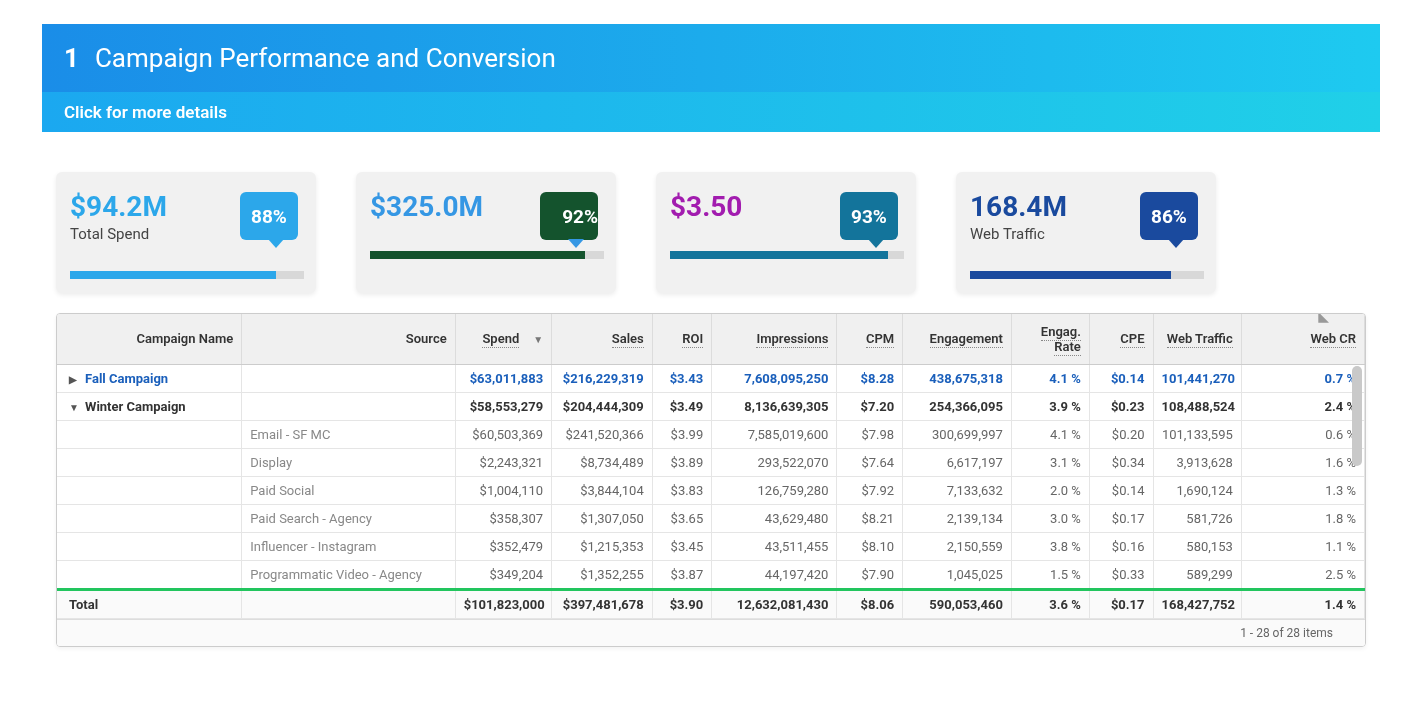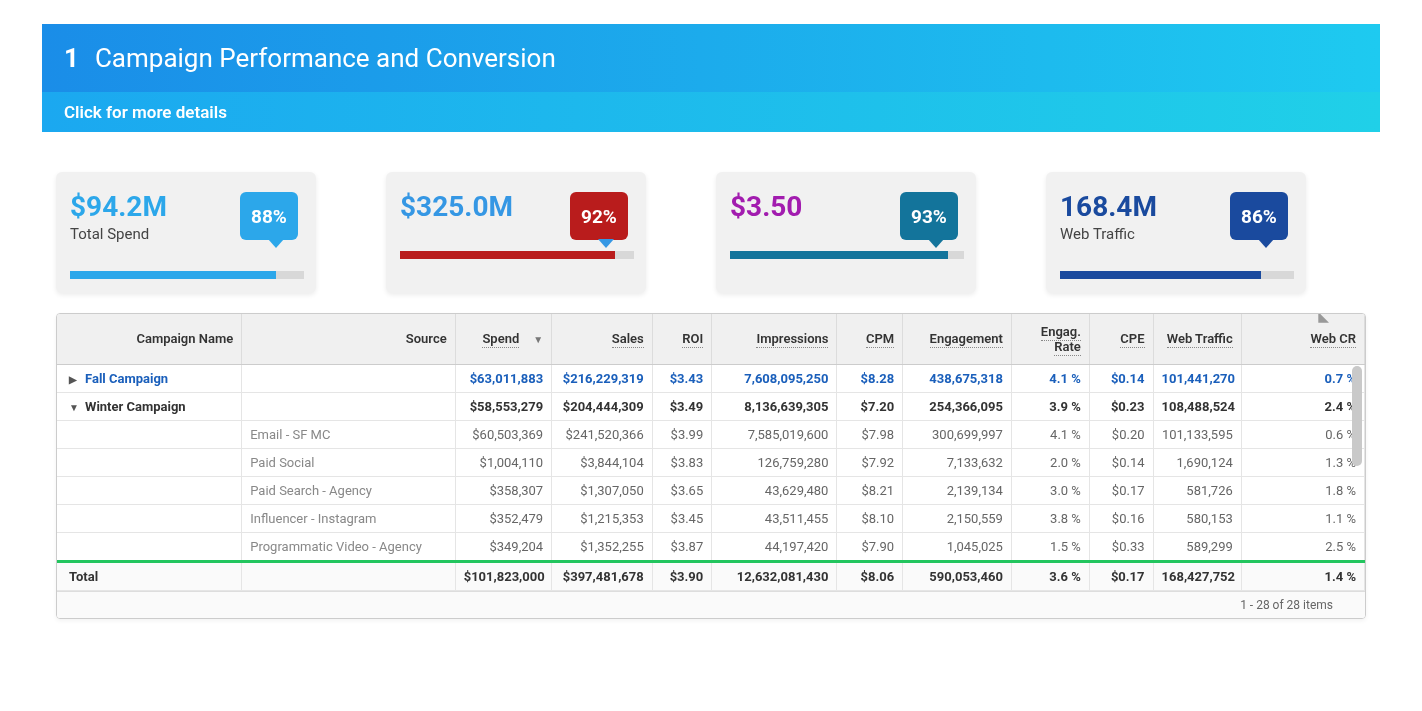--- a/index.html
+++ b/index.html
@@ -24,21 +24,21 @@
   height: 40px;
   display: flex;
   align-items: center;
   padding: 0 22px;
   color: #fff;
   font-size: 17px;
   font-weight: 600;
 }
 .kpi-row {
   display: flex;
-  gap: 70px;
+  gap: 40px;
   margin: 40px 14px 20px 14px;
 }
 .kpi-card {
   background: #f1f1f1;
   border-radius: 6px;
   padding: 18px 12px 14px 14px;
   width: 260px;
   position: relative;
   box-shadow: 0 2px 5px rgba(0,0,0,0.08);
 }
@@ -71,21 +71,21 @@
   width: 100%;
   height: 8px;
   background: #d8d8d8;
   margin-top: 28px;
   position: relative;
 }
 .kpi-bar-fill { height: 100%; }
 .c1 { color: #2ca7ea; }
 .b1 { background: #2ca7ea; --badge-bg: #2ca7ea; }
 .c2 { color: #3597e4; }
-.b2 { background: #b91c1c; --badge-bg: #3597e4; }
+.b2 { background: #14532d; justify-content: flex-end; --badge-bg: #3597e4; }
 .c3 { color: #a21caf; }
 .b3 { background: #13749b; --badge-bg: #13749b; }
 .c4 { color: #1a4a9e; }
 .b4 { background: #1a4a9e; --badge-bg: #1a4a9e; }
 
 .table-wrap {
   margin: 18px 14px 0 14px;
   border: 1px solid #ccc;
   border-radius: 4px;
   box-shadow: 0 2px 4px rgba(0,0,0,0.05);
@@ -278,20 +278,34 @@
     <td class="num">7,585,019,600</td>
     <td class="num">$7.98</td>
     <td class="num">300,699,997</td>
     <td class="num">4.1 %</td>
     <td class="num">$0.20</td>
     <td class="num">101,133,595</td>
     <td class="num">0.6 %</td>
   </tr>
           <tr class="row-sub">
     <td class="camp-cell"></td>
+    <td class="sub-name">Display</td>
+    <td class="num">$2,243,321</td>
+    <td class="num">$8,734,489</td>
+    <td class="num">$3.89</td>
+    <td class="num">293,522,070</td>
+    <td class="num">$7.64</td>
+    <td class="num">6,617,197</td>
+    <td class="num">3.1 %</td>
+    <td class="num">$0.34</td>
+    <td class="num">3,913,628</td>
+    <td class="num">1.6 %</td>
+  </tr>
+          <tr class="row-sub">
+    <td class="camp-cell"></td>
     <td class="sub-name">Paid Social</td>
     <td class="num">$1,004,110</td>
     <td class="num">$3,844,104</td>
     <td class="num">$3.83</td>
     <td class="num">126,759,280</td>
     <td class="num">$7.92</td>
     <td class="num">7,133,632</td>
     <td class="num">2.0 %</td>
     <td class="num">$0.14</td>
     <td class="num">1,690,124</td>

